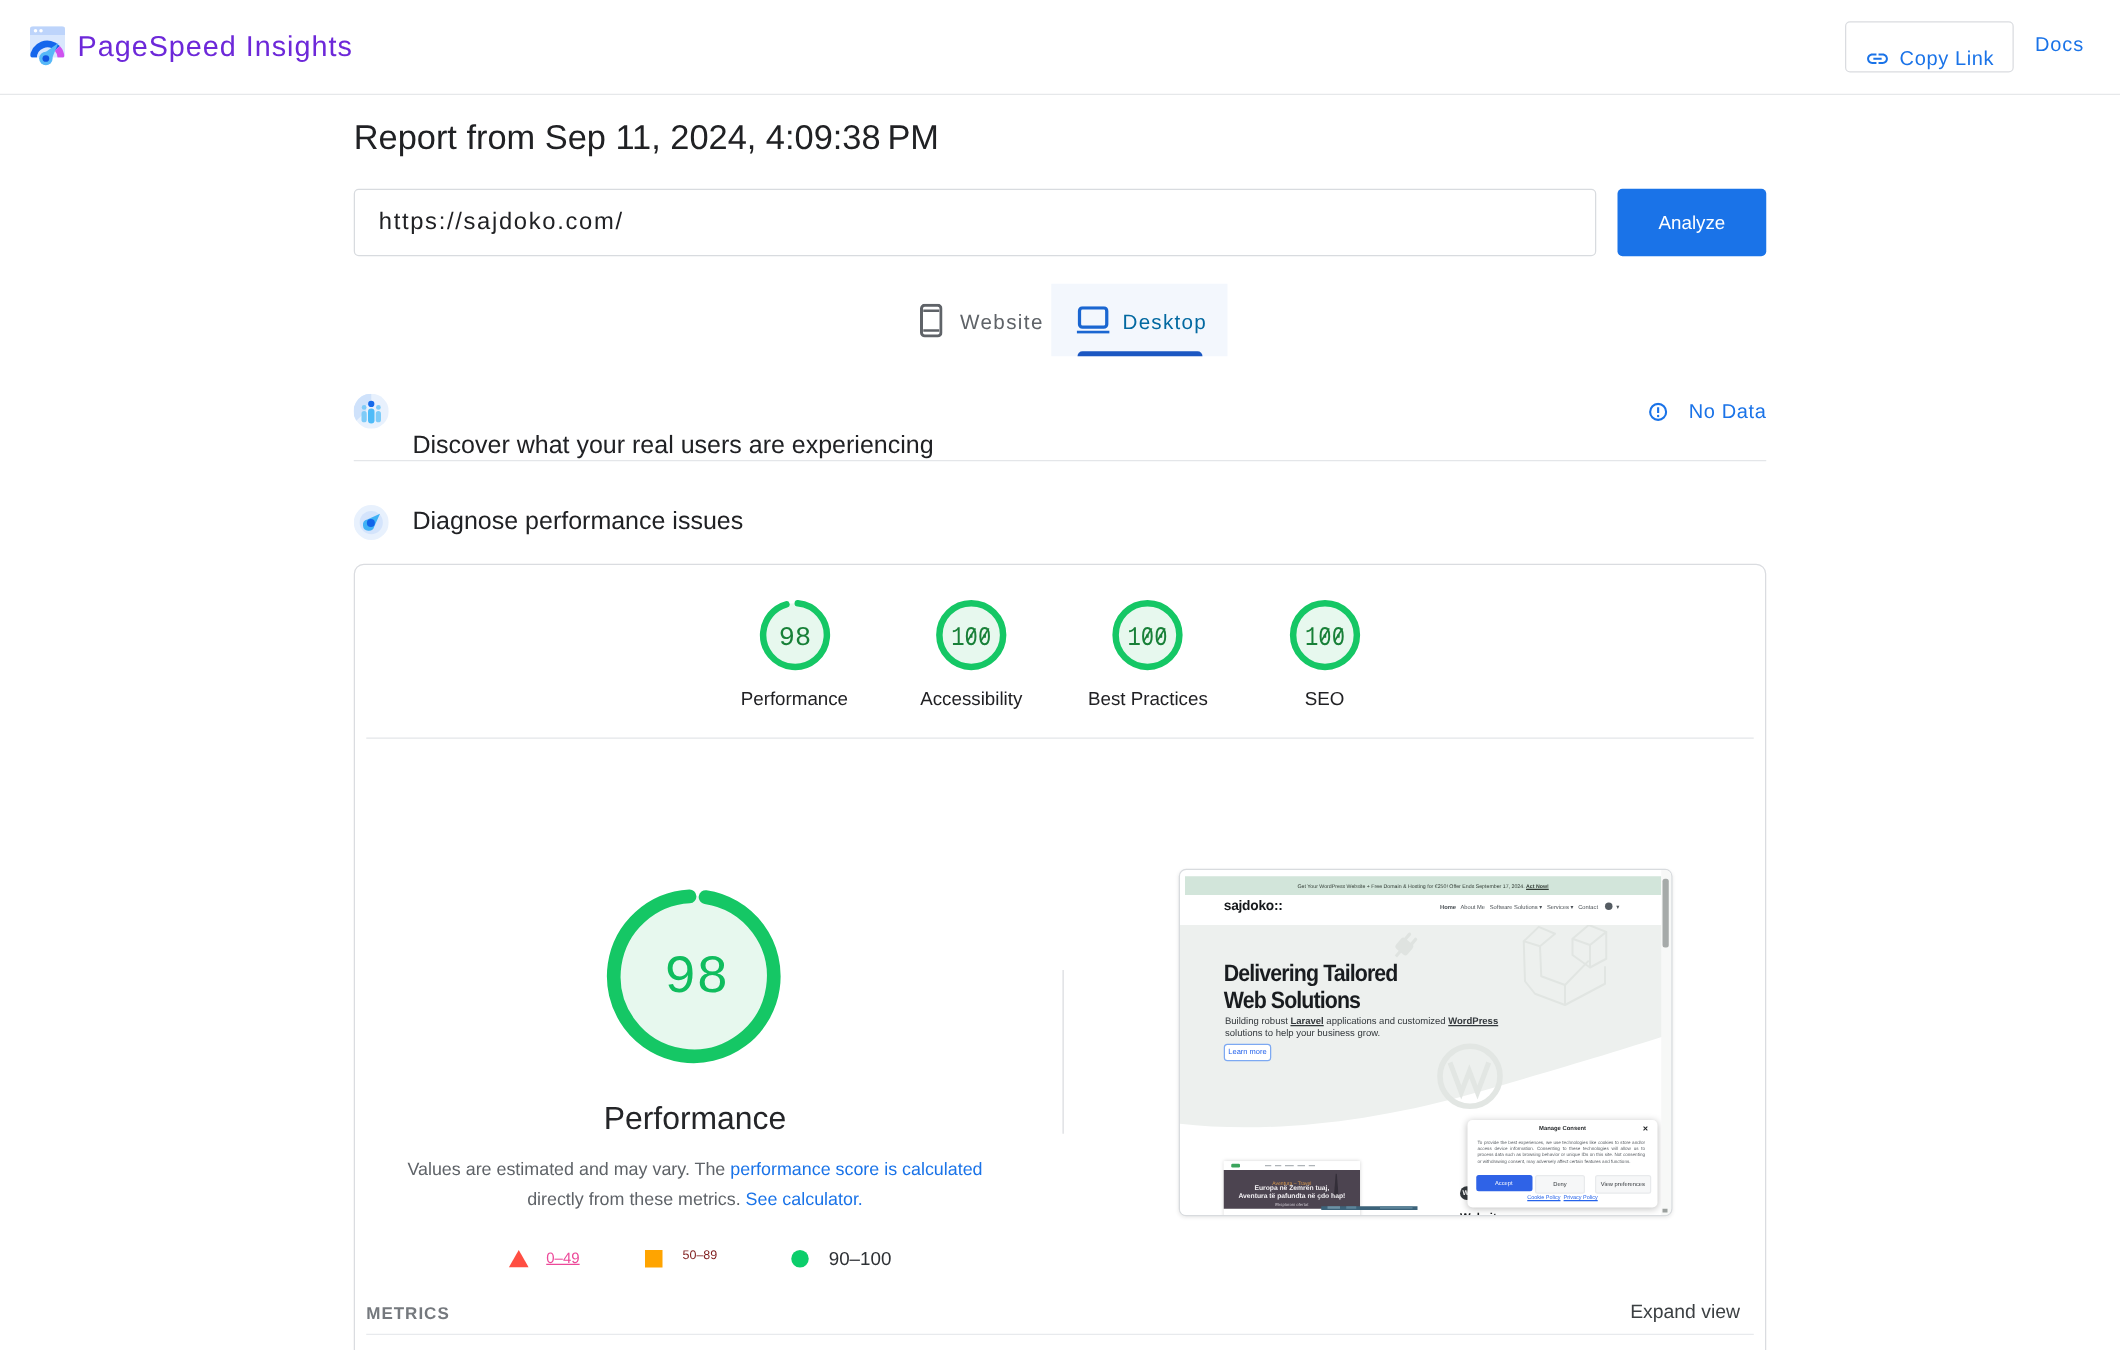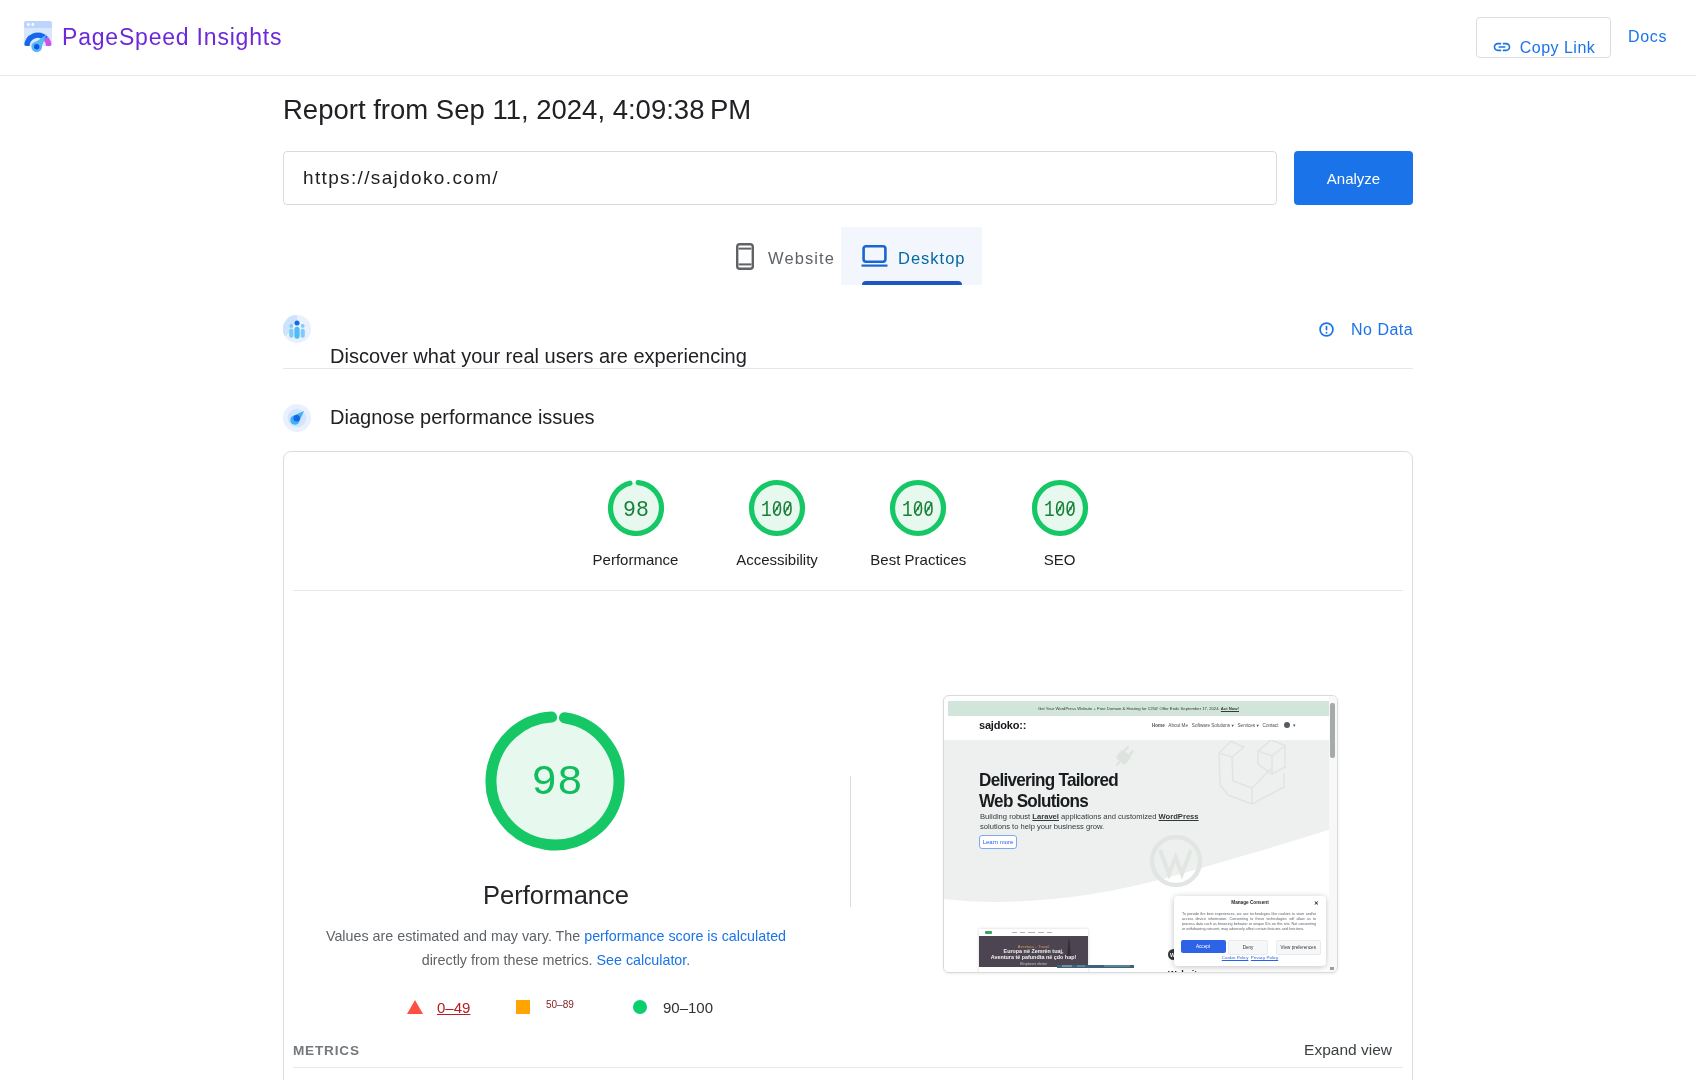--- a/index.html
+++ b/index.html
@@ -135,21 +135,21 @@
 
 <div class="abs" style="left:406px;top:881px;width:300px;text-align:center;font-size:25.5px;color:#242528;">Performance</div>
 
 <div class="abs" style="left:306px;top:925px;width:500px;text-align:center;font-size:14.3px;line-height:23.5px;color:#5f6368;">
 Values are estimated and may vary. The <span class="blue">performance score is calculated</span><br>directly from these metrics. <span class="blue">See calculator.</span>
 </div>
 
 <svg class="abs" style="left:407px;top:1000px;" width="16" height="14" viewBox="0 0 16 14">
     <path d="M8 0 L16 14 L0 14 Z" fill="#ff4e42"></path>
   </svg>
-<div class="abs" style="left:437px;top:999px;font-size:15px;color:#b91c1c;text-decoration:underline;">0–49</div>
+<div class="abs" style="left:437px;top:999px;font-size:12px;color:#ec4899;text-decoration:underline;">0–49</div>
 <div class="abs" style="left:516px;top:1000px;width:14px;height:14px;background:#ffa400;"></div>
 <div class="abs" style="left:546px;top:999px;font-size:10px;color:#7f1d1d;">50–89</div>
 <div class="abs" style="left:633px;top:1000px;width:14px;height:14px;border-radius:50%;background:#0cce6b;"></div>
 <div class="abs" style="left:663px;top:999px;font-size:15px;color:#2f3236;">90–100</div>
 
 <div class="abs" style="left:293px;top:1043px;font-size:13.6px;font-weight:700;letter-spacing:0.8px;color:#75797e;">METRICS</div>
 <div class="abs" style="left:1245px;top:1041px;width:147px;text-align:right;font-size:15.5px;color:#3c4043;">Expand view</div>
 <div class="abs" style="left:293px;top:1067px;width:1110px;height:1px;background:#e8eaed;"></div>
 
 <div class="abs" style="left:850px;top:776px;width:1px;height:131px;background:#dadce0;"></div>

